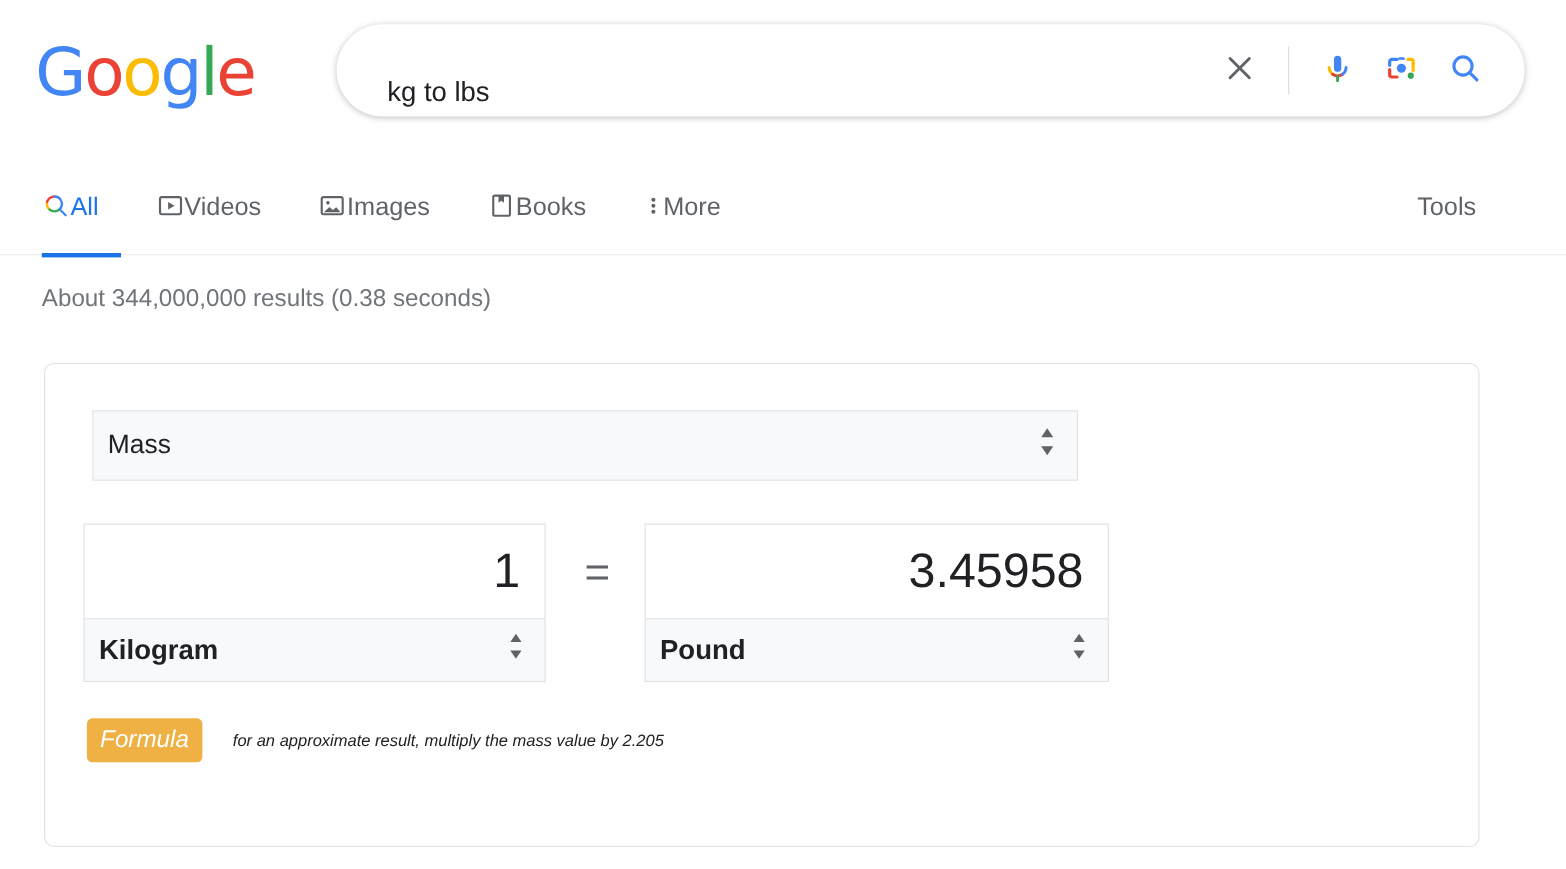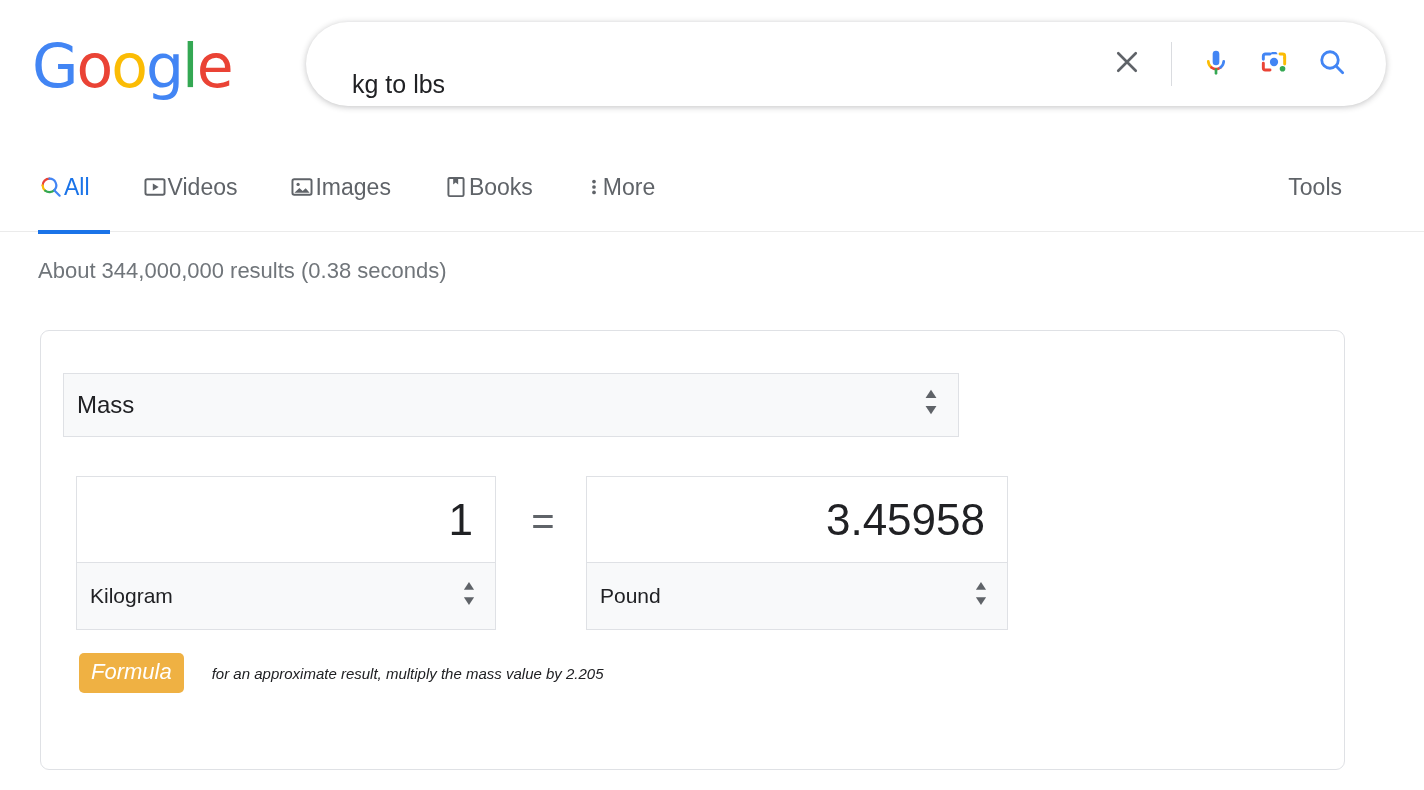--- a/index.html
+++ b/index.html
@@ -120,21 +120,21 @@
     cursor: pointer;
     position: relative;
     font-size: 24px;
     color: #202124;
     padding-left: 13px;
   }
   .sel .sel-label { flex: 1 1 auto; }
   .stepper { position:absolute; right: 18px; top: 50%; transform: translateY(-50%); }
 
   .category-select {
-    position: absolute; left: 22px; top: 42px;
+    position: absolute; left: 43px; top: 42px;
     width: 896px; height: 64px;
   }
 
   .conv-row { position:absolute; left: 35px; top: 145px; }
 
   .unit-group { position: absolute; }
   .unit-group.left  { left: 0;   width: 420px; }
   .unit-group.right { left: 510px; width: 422px; }
 
   .value-box {
@@ -142,22 +142,23 @@
     border: 1px solid #dfe1e5;
     border-bottom: none;
     background: #fff;
     display: flex; align-items: center; justify-content: flex-end;
     padding-right: 22px;
     font-size: 44px;
     color: #202124;
     font-family: "Liberation Sans", sans-serif;
   }
   .unit-select {
-    width: 100%; height: 68px;
-    font-size: 21px;
+    width: 100%; height: 58px;
+    font-size: 25px;
+    font-weight: bold;
   }
   .equals {
     position: absolute; left: 443px; top: 22px;
     font-size: 40px; color: #5f6368;
     width: 48px; text-align:center;
     line-height: 46px;
   }
 
   .formula-row {
     position: absolute; left: 38px; top: 322px;

